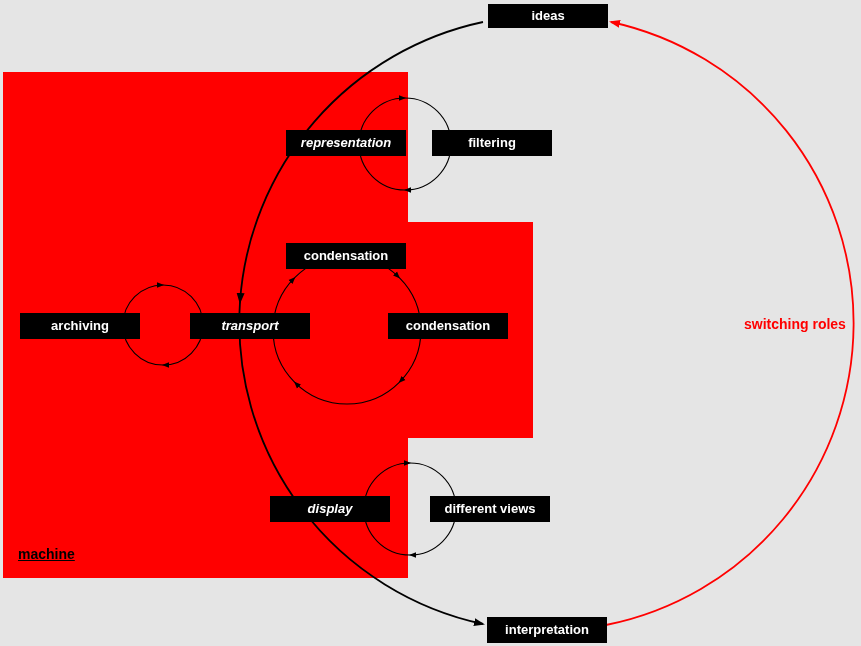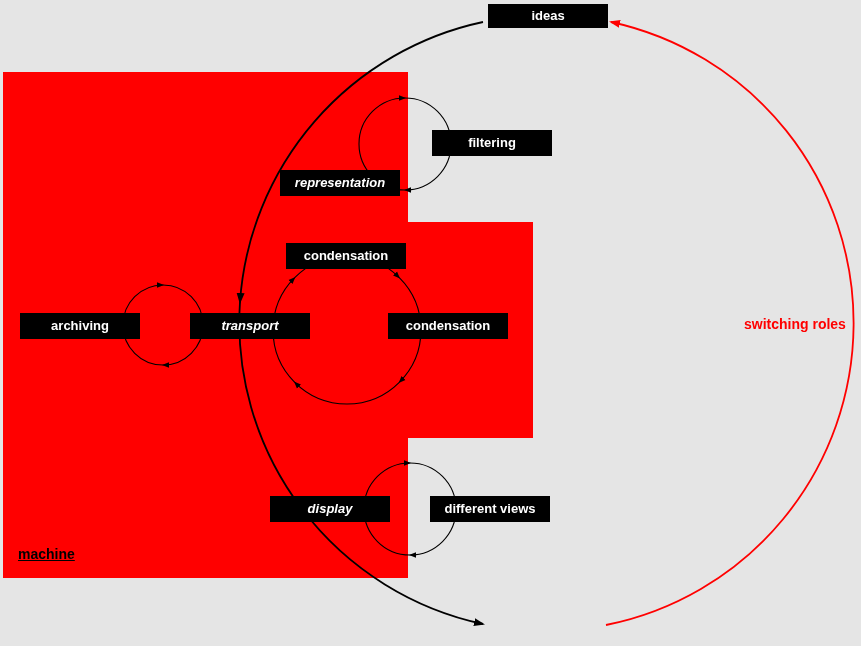--- a/index.html
+++ b/index.html
@@ -86,35 +86,36 @@
     </g>
 
     <g fill="none" stroke="#000000" stroke-width="1.1">
       <path d="M 410 463 A 46 46 0 0 1 410 555" marker-end="url(#arrow-small-black)"></path>
       <path d="M 410 555 A 46 46 0 0 1 410 463" marker-end="url(#arrow-small-black)"></path>
     </g>
   </svg>
 
   <div class="node" style="left:488px; top:4px; height:24px; line-height:24px;">ideas</div>
 
-  <div class="node italic" style="left:280px; top:130px;margin-top:40px;">representation</div>
+  <div class="node italic" style="left:286px; top:130px;">representation</div>
 
   <div class="node" style="left:432px; top:130px;">filtering</div>
 
   <div class="node" style="left:286px; top:243px;">condensation</div>
 
   <div class="node italic" style="left:190px; top:313px;">transport</div>
 
   <div class="node" style="left:20px; top:313px;">archiving</div>
 
   <div class="node" style="left:388px; top:313px;">condensation</div>
 
 
   <div class="node italic" style="left:270px; top:496px;">display</div>
 
   <div class="node" style="left:430px; top:496px;">different views</div>
 
+  <div class="node" style="left:487px; top:617px;">interpretation</div>
 
   <div class="caption machine-caption" style="left:18px; top:546px;">machine</div>
 
   <div class="caption roles-caption" style="left:744px; top:316px;">switching roles</div>
 
 </div>
 
 </body></html>

